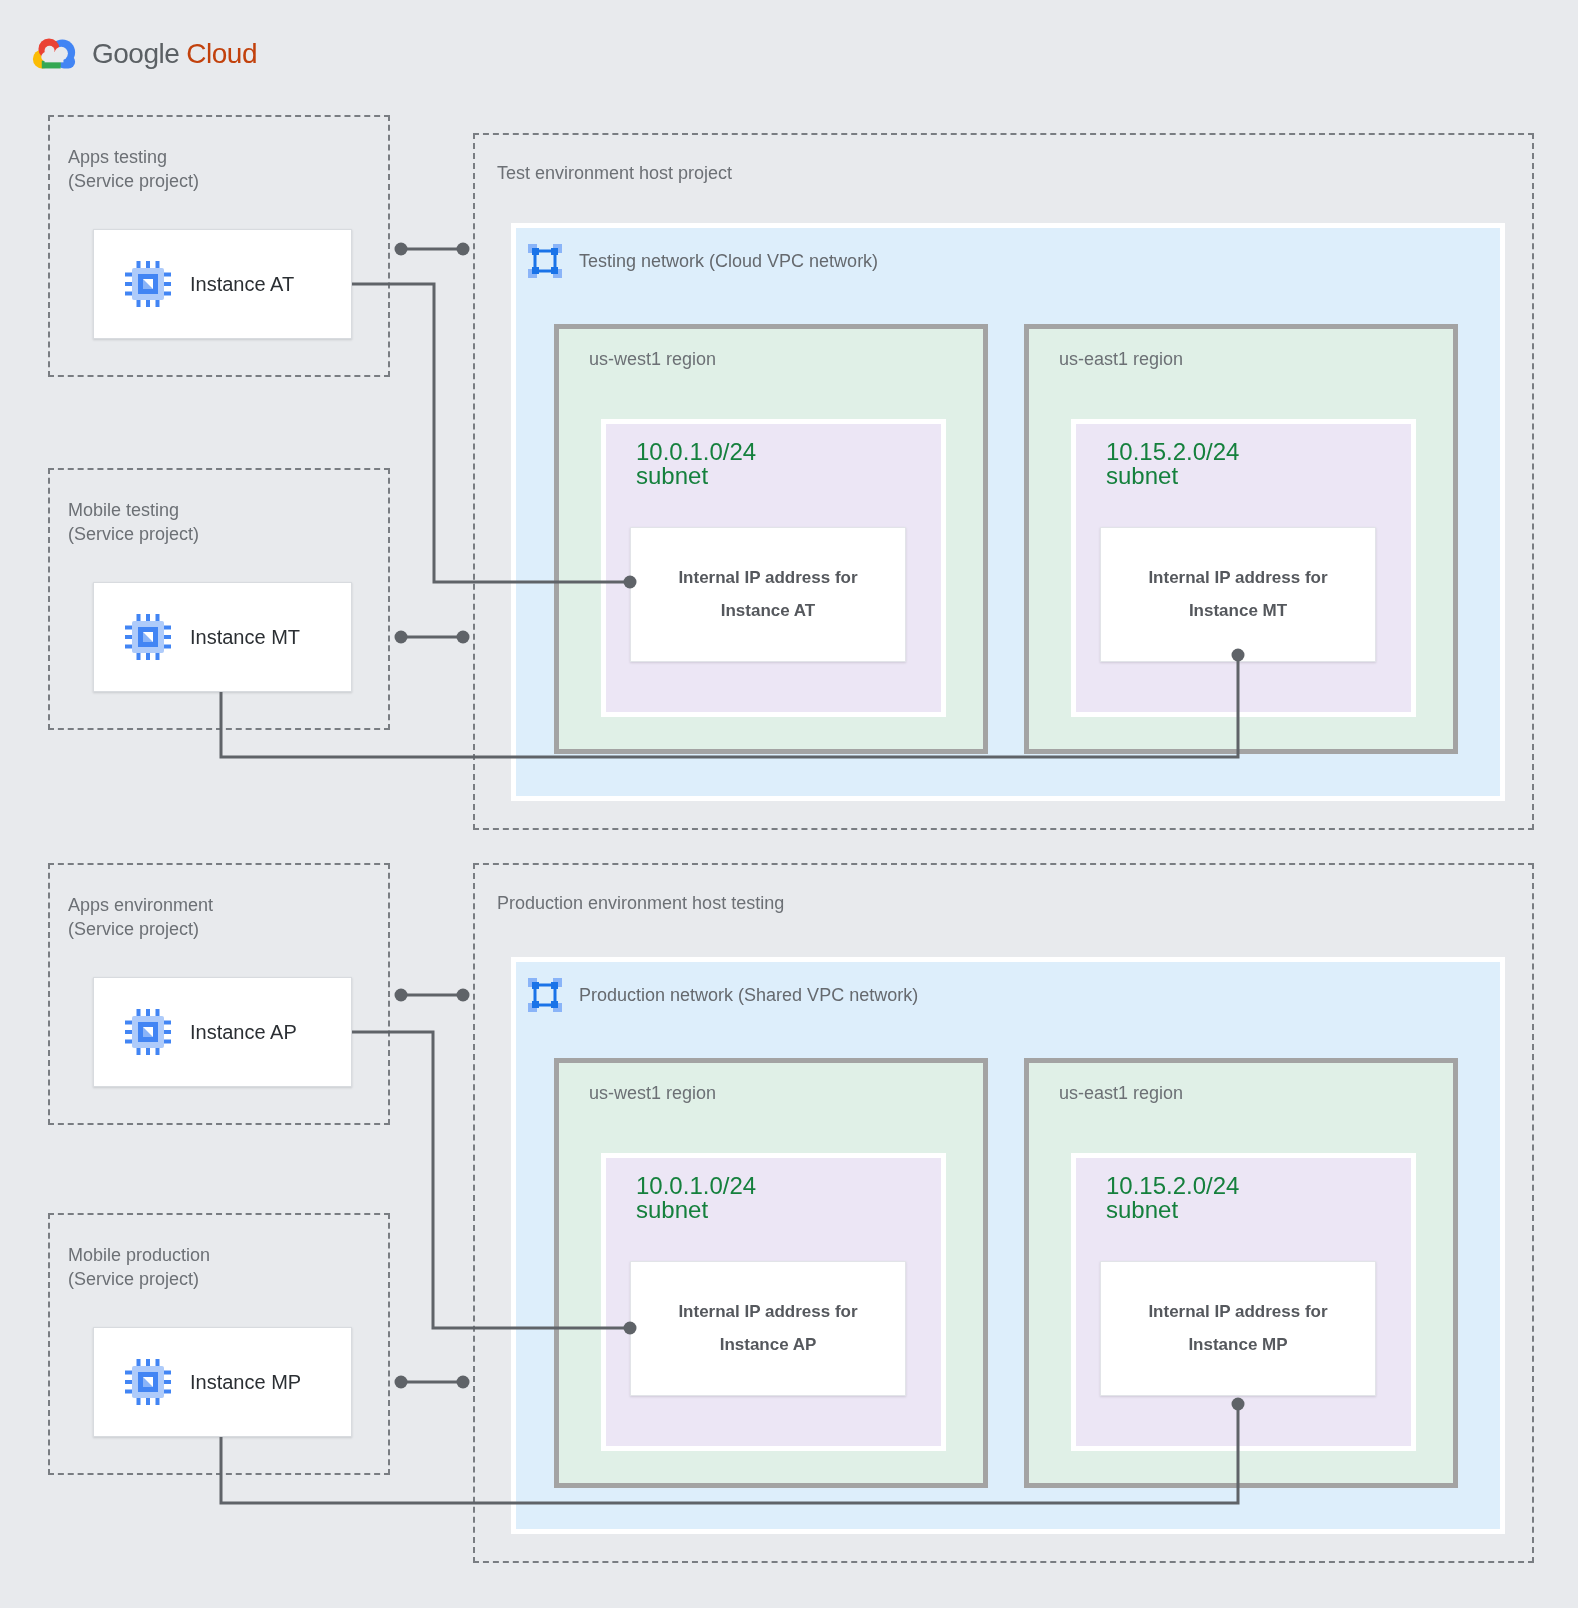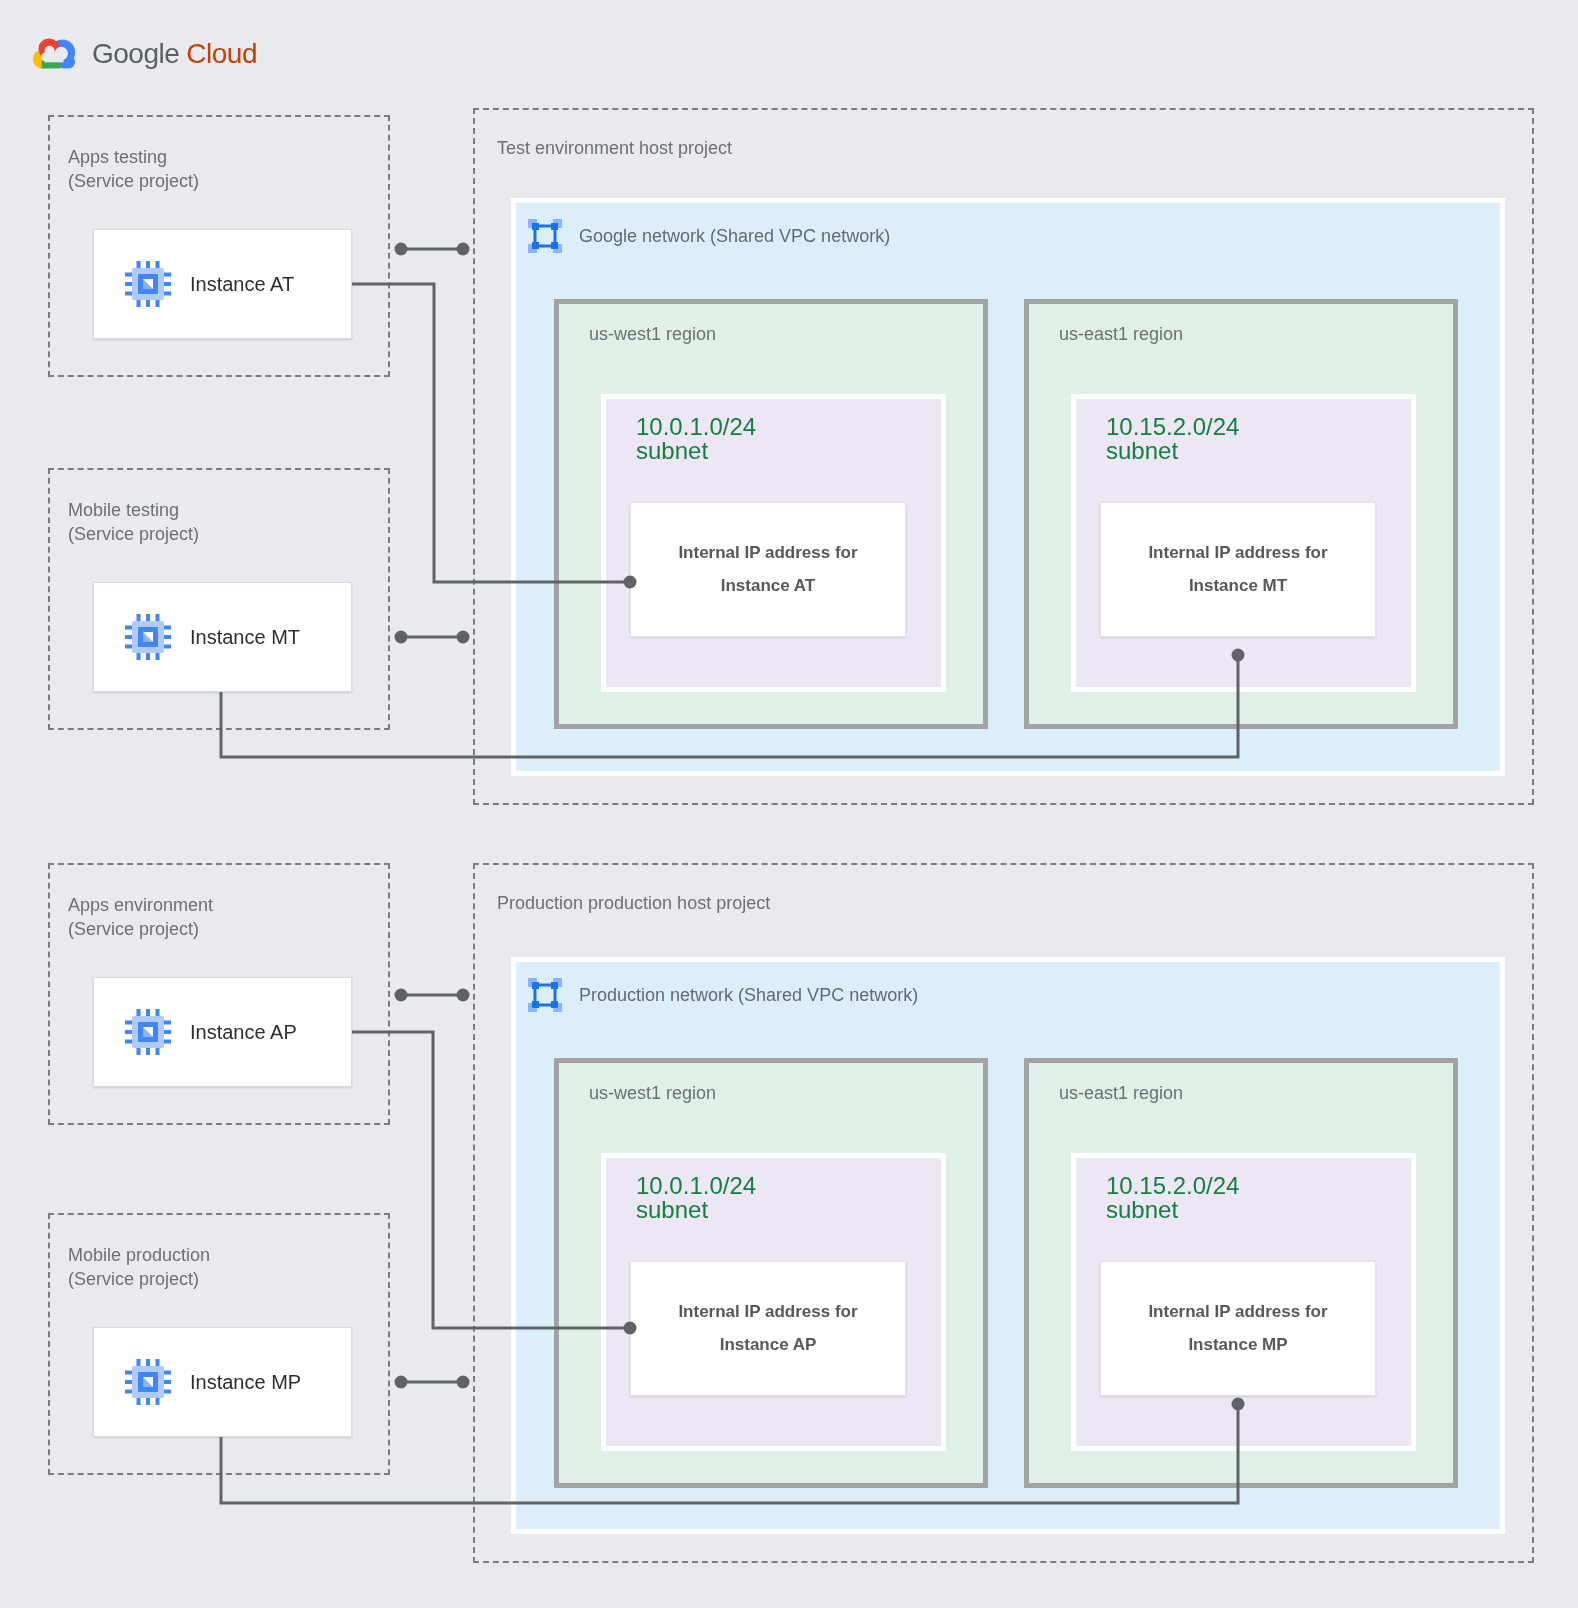--- a/index.html
+++ b/index.html
@@ -104,36 +104,36 @@
         </g>
         <rect x="8" y="8" width="32" height="32" rx="2" fill="#aecbfa"></rect>
         <rect x="14" y="14" width="20" height="20" fill="#4285f4"></rect>
         <rect x="19" y="19" width="10" height="10" fill="#ffffff"></rect>
         <path d="M19,19 L19,29 L29,29 Z" fill="#8ab4f8"></path>
       </svg>
       <span class="inst-label">Instance MT</span>
     </div>
   </div>
 
-  <div class="dashed host" style="left:473px;top:108px;width:1061px;height:697px">
+  <div class="dashed host" style="left:473px;top:133px;width:1061px;height:697px">
     <div class="boxlabel" style="left:22px;top:26px">Test environment host project</div>
     <div class="net" style="left:36px;top:88px;width:984px;height:568px">
       <div class="netrow">
         <svg width="36" height="36" viewBox="0 0 36 36">
           <rect x="8" y="8" width="20" height="20" fill="none" stroke="#1a73e8" stroke-width="3"></rect>
           <rect x="1" y="1" width="9" height="9" fill="#8ab4f8"></rect>
             <rect x="5" y="5" width="7" height="7" fill="#1a73e8"></rect>
           <rect x="26" y="1" width="9" height="9" fill="#8ab4f8"></rect>
             <rect x="24" y="5" width="7" height="7" fill="#1a73e8"></rect>
           <rect x="1" y="26" width="9" height="9" fill="#8ab4f8"></rect>
             <rect x="5" y="24" width="7" height="7" fill="#1a73e8"></rect>
           <rect x="26" y="26" width="9" height="9" fill="#8ab4f8"></rect>
             <rect x="24" y="24" width="7" height="7" fill="#1a73e8"></rect>
         </svg>
-        <span class="netlabel">Google network (Shared VPC network)</span>
+        <span class="netlabel">Testing network (Cloud VPC network)</span>
       </div>
 
       <div class="region" style="left:38px;top:96px;width:424px;height:420px">
         <div class="rlabel">us-west1 region</div>
         <div class="subnet" style="left:42px;top:90px;width:335px;height:288px">
           <div class="snlabel">
             <div>10.0.1.0/24</div>
             <div>subnet</div>
           </div>
           <div class="ipcard" style="left:24px;top:103px;width:276px;height:135px">
@@ -213,21 +213,21 @@
         <rect x="8" y="8" width="32" height="32" rx="2" fill="#aecbfa"></rect>
         <rect x="14" y="14" width="20" height="20" fill="#4285f4"></rect>
         <rect x="19" y="19" width="10" height="10" fill="#ffffff"></rect>
         <path d="M19,19 L19,29 L29,29 Z" fill="#8ab4f8"></path>
       </svg>
       <span class="inst-label">Instance MP</span>
     </div>
   </div>
 
   <div class="dashed host" style="left:473px;top:863px;width:1061px;height:700px">
-    <div class="boxlabel" style="left:22px;top:26px">Production production host project</div>
+    <div class="boxlabel" style="left:22px;top:26px">Production environment host testing</div>
     <div class="net" style="left:36px;top:92px;width:984px;height:567px">
       <div class="netrow">
         <svg width="36" height="36" viewBox="0 0 36 36">
           <rect x="8" y="8" width="20" height="20" fill="none" stroke="#1a73e8" stroke-width="3"></rect>
           <rect x="1" y="1" width="9" height="9" fill="#8ab4f8"></rect>
             <rect x="5" y="5" width="7" height="7" fill="#1a73e8"></rect>
           <rect x="26" y="1" width="9" height="9" fill="#8ab4f8"></rect>
             <rect x="24" y="5" width="7" height="7" fill="#1a73e8"></rect>
           <rect x="1" y="26" width="9" height="9" fill="#8ab4f8"></rect>
             <rect x="5" y="24" width="7" height="7" fill="#1a73e8"></rect>

